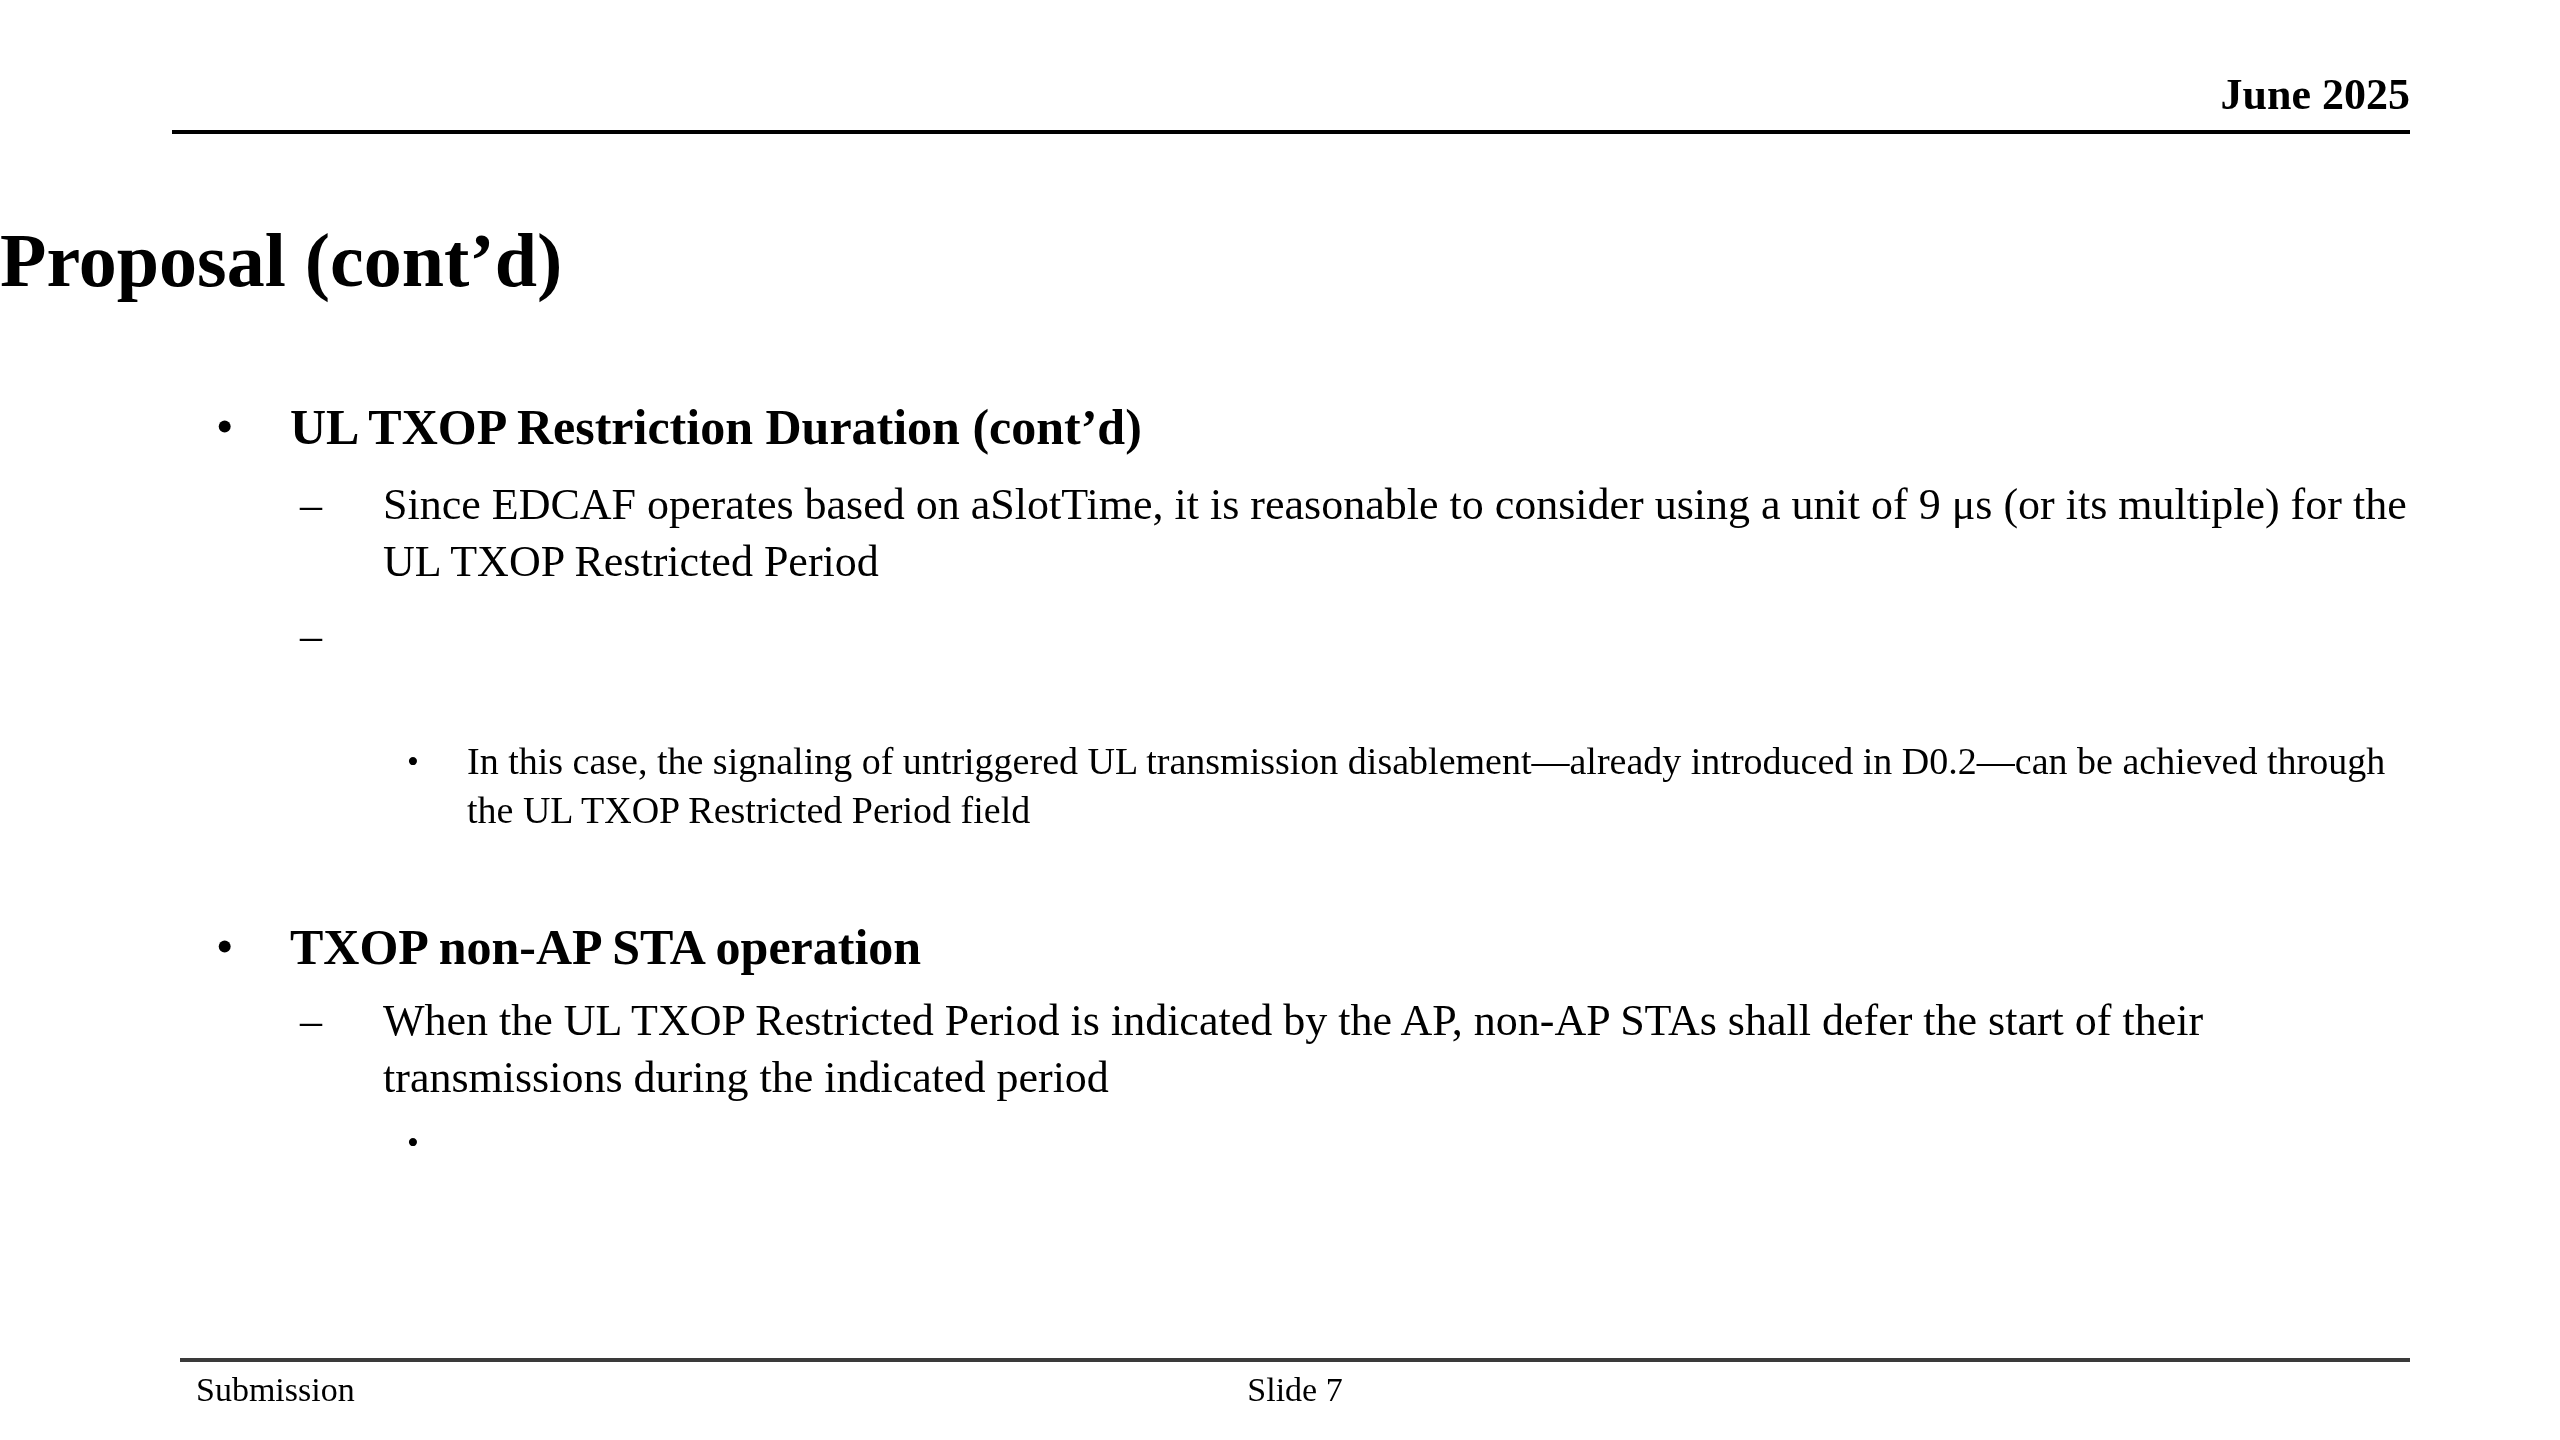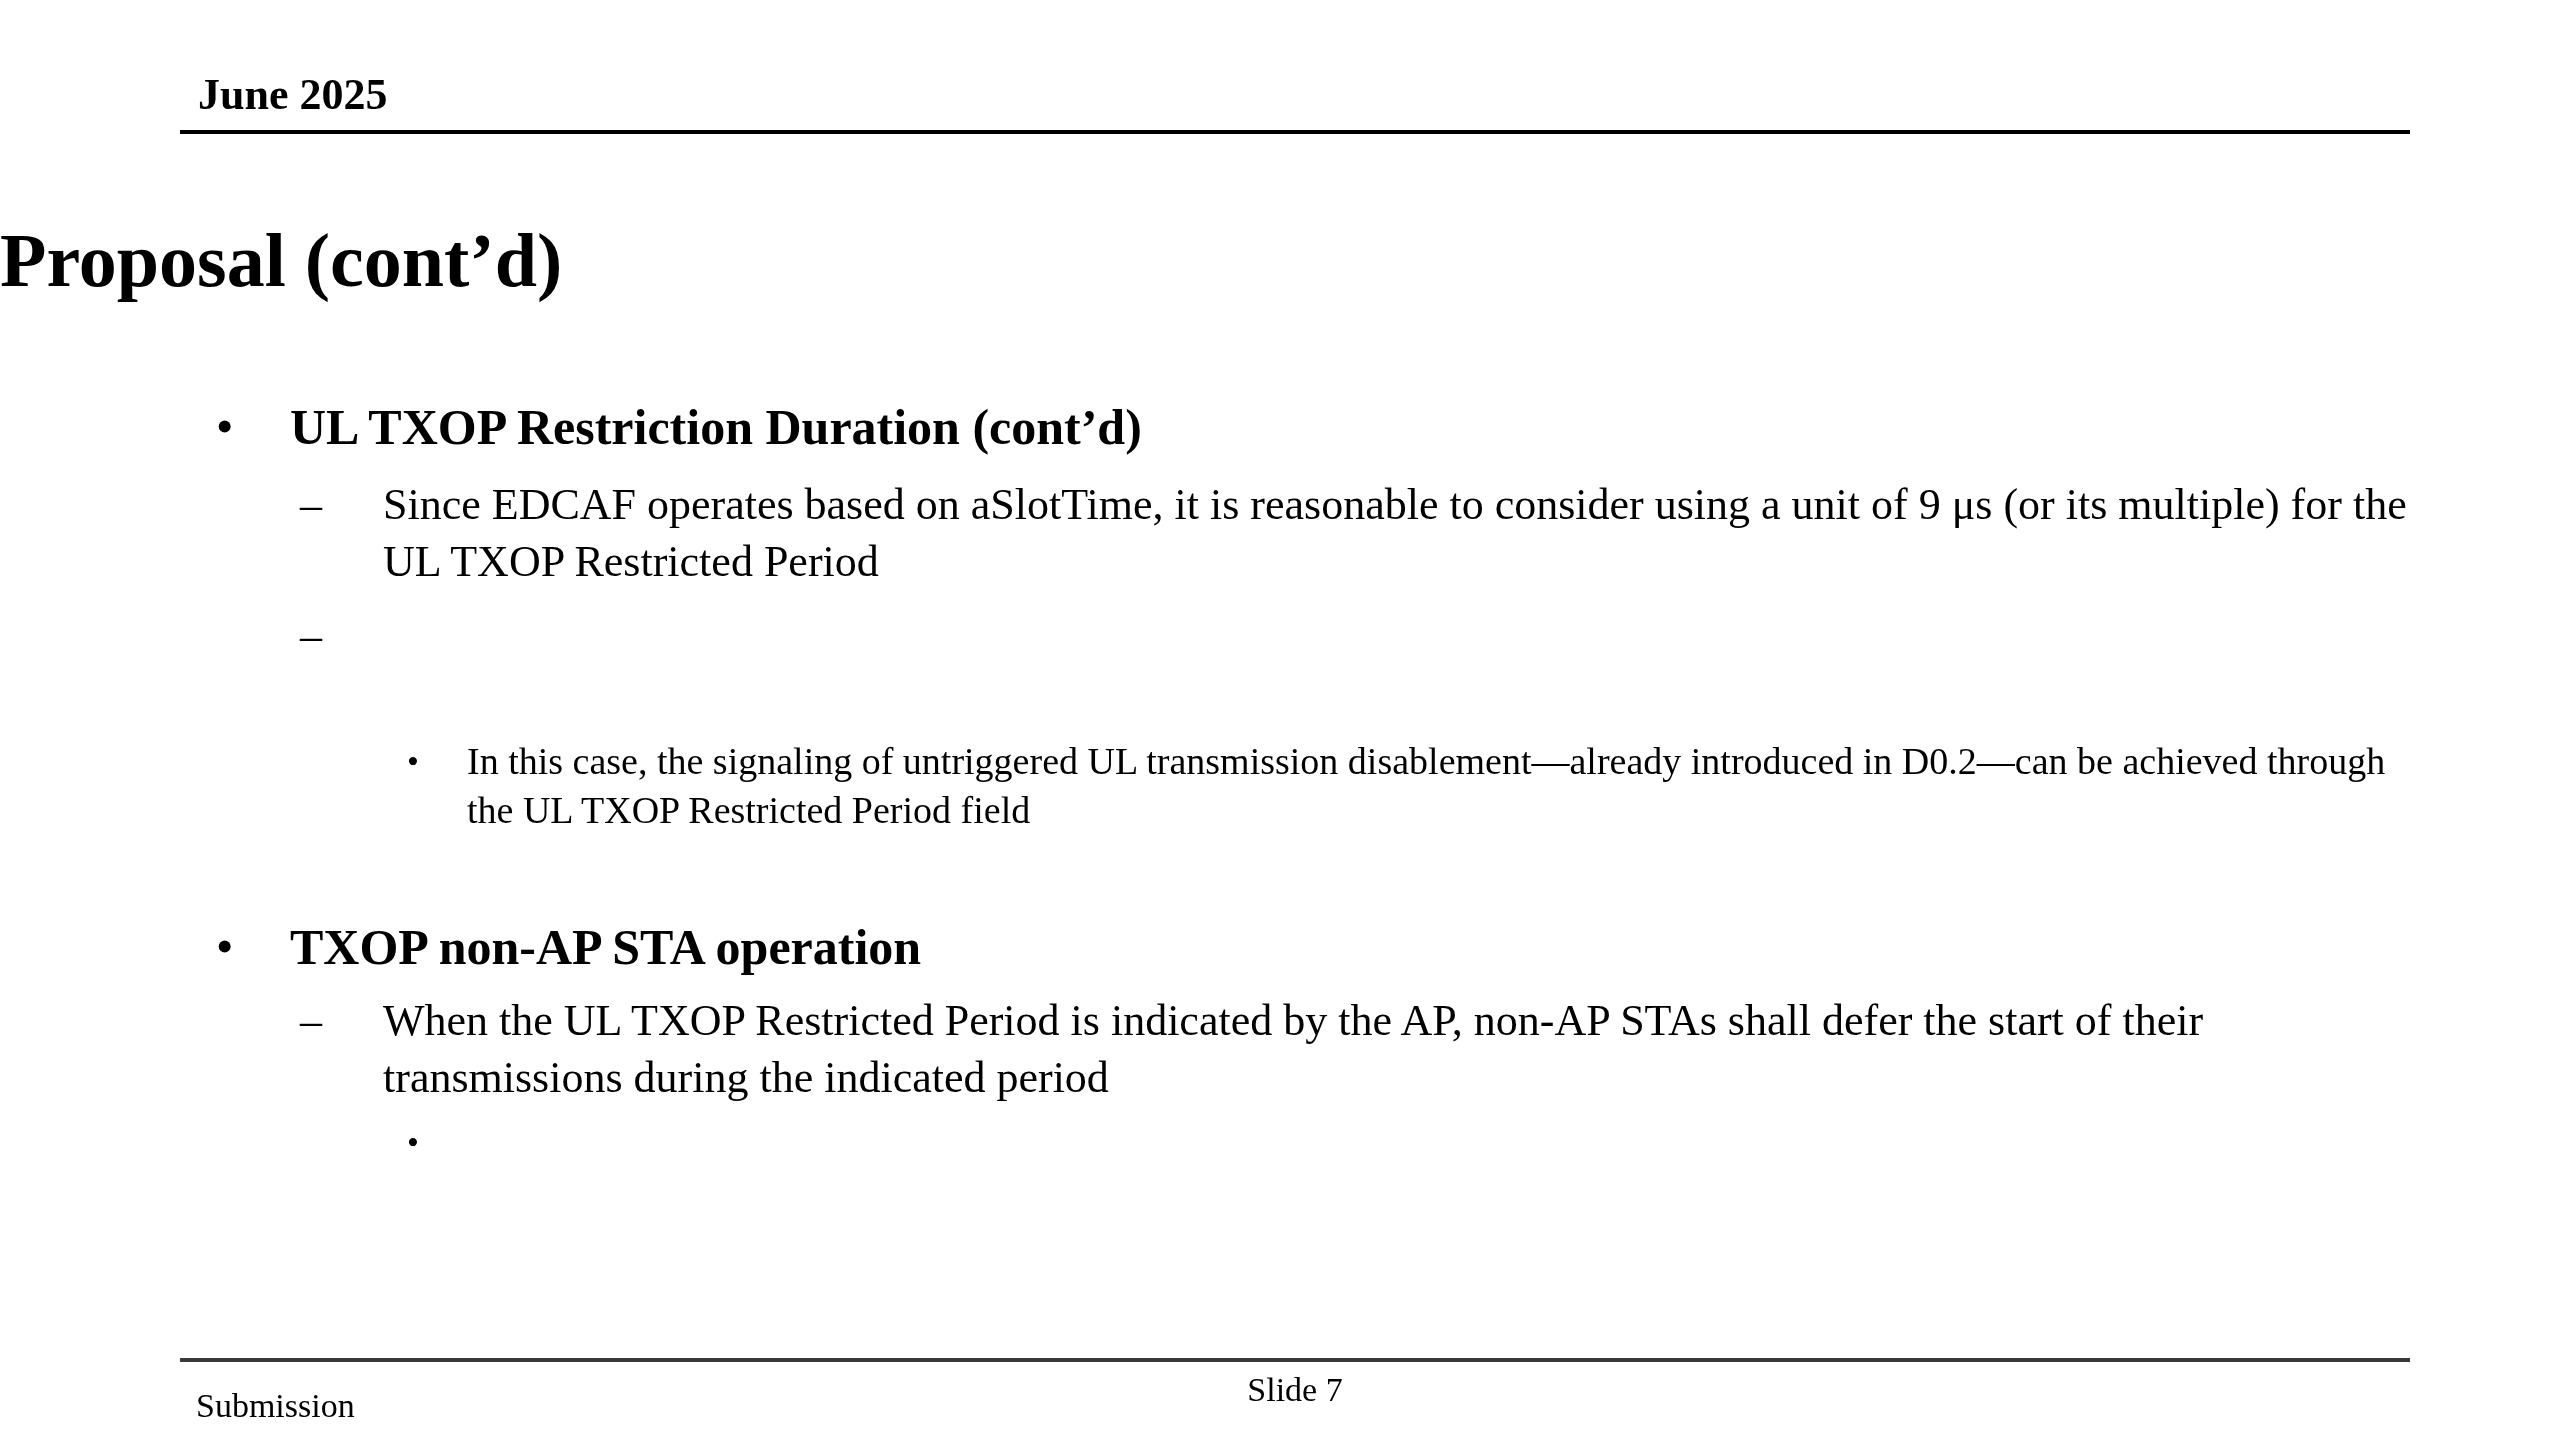--- a/index.html
+++ b/index.html
@@ -13,31 +13,32 @@
     width: 2560px;
     height: 1440px;
     background: #ffffff;
     color: #000000;
     font-family: "Liberation Serif", "DejaVu Serif", serif;
   }
 
   
   .header {
     position: absolute;
-    left: 180px;
+    left: 172px;
     right: 150px;
     top: 70px;
     display: flex;
     justify-content: space-between;
     align-items: flex-end;
     border-bottom: 4px solid #000000;
     padding-bottom: 9px;
     font-size: 44px;
     font-weight: bold;
     line-height: 1.15;
+    flex-direction: column;
   }
   .header .date { margin-left: 18px; }
 
   
   .title {
     position: absolute;
     top: 215px;
     left: 0;
     width: 100%;
     margin: 0;
@@ -79,21 +80,21 @@
   .w-d { width: 1990px; }
   .w-e { width: 1800px; }
 
   
   .footer {
     position: absolute;
     left: 180px;
     right: 150px;
     top: 1358px;
     border-top: 4px solid #3a3a3a;
-    padding-top: 24px;
+    padding-top: 8px;
     font-size: 34px;
     line-height: 1.2;
   }
   .footer .left { margin-left: 16px; }
   .footer .center {
     position: absolute;
     left: 0;
     right: 0;
     top: 8px;
     text-align: center;

